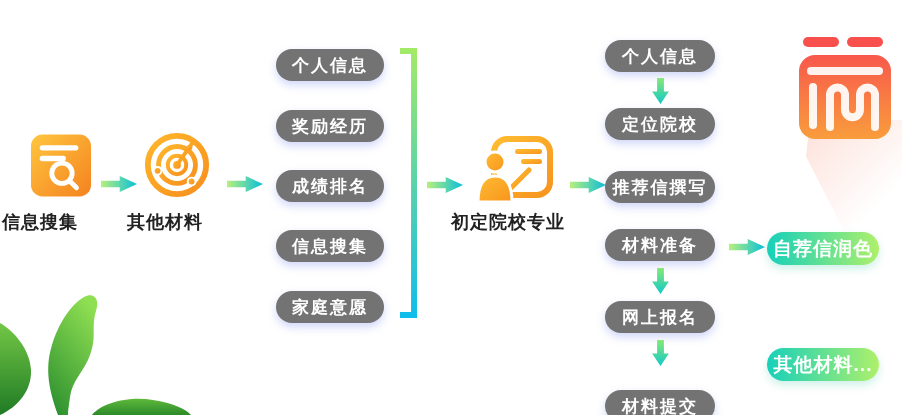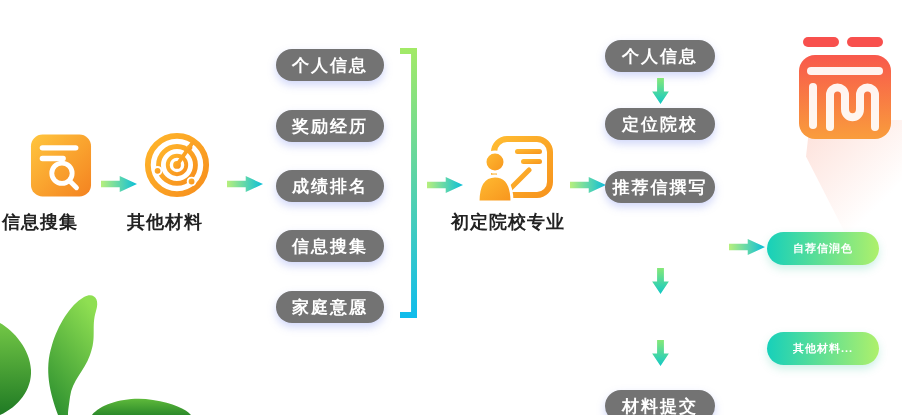--- a/index.html
+++ b/index.html
@@ -17,21 +17,21 @@
   .node-blue{
     position:absolute;width:108px;height:32px;border-radius:17px;
     background:#737373;color:#fff;font-size:17px;font-weight:bold;
     display:flex;align-items:center;justify-content:center;letter-spacing:2px;
     box-shadow:0 4px 8px rgba(123,140,238,.35);
   }
   .node-blue.c2{width:110px;}
   .node-green{
     position:absolute;width:112px;height:33px;border-radius:17px;
     background:linear-gradient(90deg,#17d0ba,#aef06b);
-    color:#fff;font-size:11px;font-weight:bold;
+    color:#fff;font-size:19px;font-weight:bold;
     display:flex;align-items:center;justify-content:center;letter-spacing:1px;
     box-shadow:0 4px 8px rgba(60,200,160,.25);
   }
   
   .arrow-r{
     position:absolute;width:36px;height:18px;
     background:linear-gradient(90deg,#b7ef7d,#0abfd9);
     clip-path:polygon(0 32%,52% 32%,52% 6%,100% 50%,52% 94%,52% 68%,0 68%);
   }
   .arrow-d{
@@ -127,28 +127,30 @@
     </svg>
   </div>
   <div class="stage-label" style="left:451px;top:210px;width:120px">初定院校专业</div>
 
   <div class="arrow-r" style="left:570px;top:176px"></div>
 
   <div class="node-blue c2" style="left:605px;top:40px">个人信息</div>
   <div class="arrow-d" style="left:651px;top:78px"></div>
   <div class="node-blue c2" style="left:605px;top:108px">定位院校</div>
   <div class="node-blue c2" style="left:605px;top:171px">推荐信撰写</div>
+  <div class="node-blue c2" style="left:605px;top:229px">材料准备</div>
   <div class="arrow-d" style="left:651px;top:268px"></div>
+  <div class="node-blue c2" style="left:605px;top:301px">网上报名</div>
   <div class="arrow-d" style="left:651px;top:340px"></div>
   <div class="node-blue c2" style="left:605px;top:390px">材料提交</div>
 
   <div class="arrow-r" style="left:729px;top:238px"></div>
 
   <div class="node-green" style="left:767px;top:232px">自荐信润色</div>
-  <div class="node-green" style="left:767px;top:332px">其他材料...</div>
+  <div class="node-green" style="left:767px;top:348px">其他材料...</div>
 
   <div class="logo-shadow"></div>
   <div class="logo">
     <svg width="96" height="106" viewBox="0 0 96 106">
       <defs>
         <linearGradient id="glogo" x1="0" y1="0" x2="0" y2="1">
           <stop offset="0" stop-color="#f8584c"></stop>
             <stop offset="1" stop-color="#f99d3c"></stop>
         </linearGradient>
       </defs>

